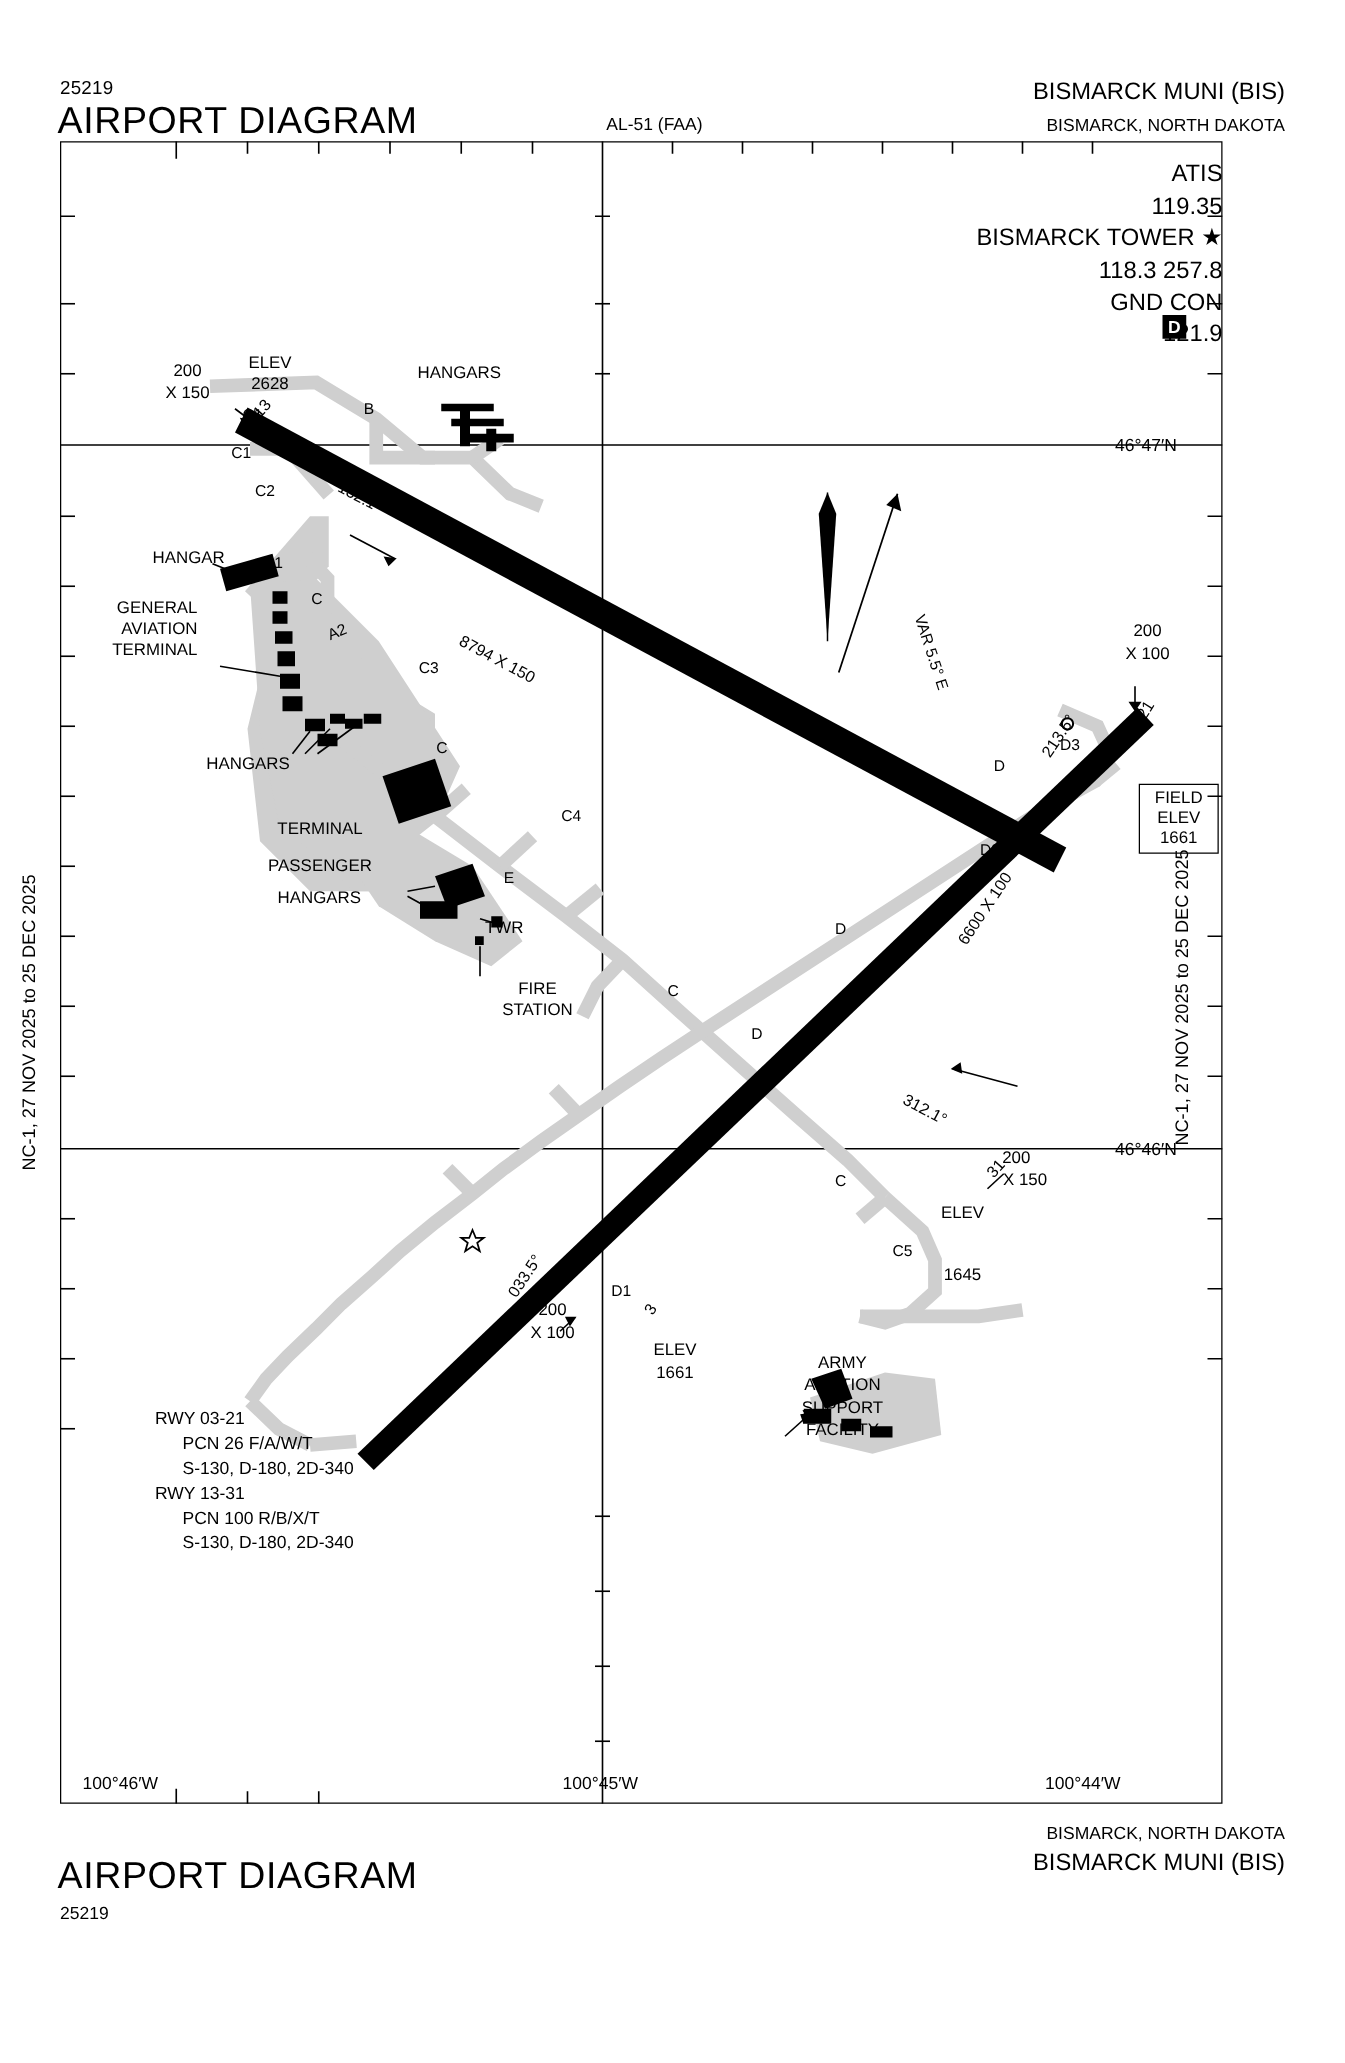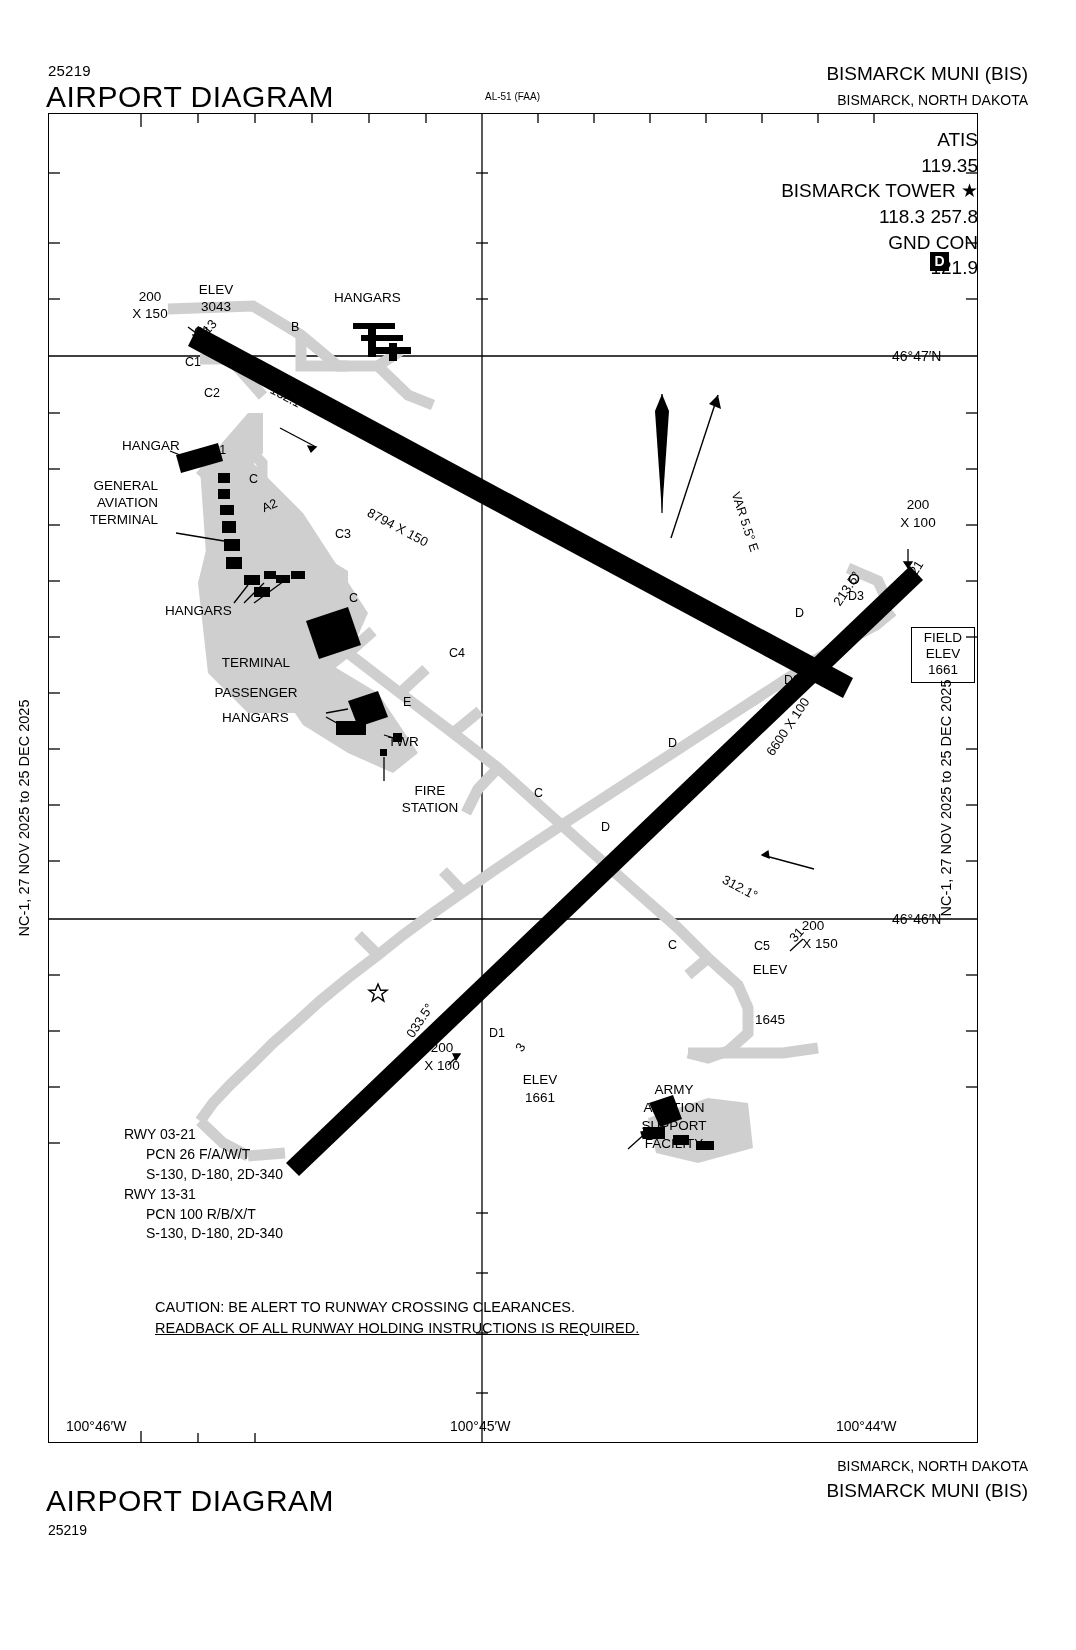--- a/index.html
+++ b/index.html
@@ -30,21 +30,21 @@
   }
   .title-top {
     position: absolute;
     left: 46px; top: 80px;
     font-size: 30px;
     letter-spacing: 0.5px;
   }
   .al-code {
     position: absolute;
     left: 485px; top: 91px;
-    font-size: 10px;
+    font-size: 14px;
   }
   .apt-name-top {
     position: absolute;
     right: 48px; top: 63px;
     font-size: 19px;
     text-align: right;
     white-space: nowrap;
   }
   .apt-city-top {
     position: absolute;
@@ -432,21 +432,21 @@
     <div>FIELD</div>
     <div>ELEV</div>
     <div>1661</div>
   </div>
 
   <div class="rot" style="left:742px; top:490px; transform: rotate(72deg);">VAR 5.5° E</div>
 
   <div class="lbl c" style="left:120px; top:289px; width:60px;">200</div>
   <div class="lbl c" style="left:120px; top:306px; width:60px;">X 150</div>
   <div class="lbl c" style="left:186px; top:282px; width:60px;">ELEV</div>
-  <div class="lbl c" style="left:186px; top:299px; width:60px;">3043</div>
+  <div class="lbl c" style="left:186px; top:299px; width:60px;">2628</div>
   <div class="rot" style="left:199px; top:327px; transform: rotate(-48deg); font-size:13px;">13</div>
 
   <div class="rot" style="left:275px; top:382px; transform: rotate(28deg); font-size:13px;">132.1°</div>
   <div class="rot" style="left:372px; top:505px; transform: rotate(28deg); font-size:13px;">8794 X 150</div>
   <div class="rot" style="left:727px; top:872px; transform: rotate(28deg); font-size:13px;">312.1°</div>
 
   <div class="lbl c" style="left:783px; top:918px; width:60px;">200</div>
   <div class="lbl c" style="left:790px; top:936px; width:60px;">X 150</div>
   <div class="rot" style="left:786px; top:935px; transform: rotate(-48deg); font-size:13px;">31</div>
   <div class="lbl c" style="left:738px; top:962px; width:64px;">ELEV</div>
@@ -477,21 +477,21 @@
   <div class="lbl small" style="left:403px; top:695px;">E</div>
   <div class="lbl small" style="left:534px; top:786px;">C</div>
   <div class="lbl small" style="left:601px; top:820px;">D</div>
   <div class="lbl small" style="left:668px; top:736px;">D</div>
   <div class="lbl small" style="left:795px; top:606px;">D</div>
   <div class="lbl small" style="left:848px; top:565px;margin-top:24px;">D3</div>
   <div class="lbl small" style="left:784px; top:673px;">D2</div>
   <div class="lbl small" style="left:509px; top:951px;">D</div>
   <div class="lbl small" style="left:489px; top:1026px;">D1</div>
   <div class="lbl small" style="left:668px; top:938px;">C</div>
-  <div class="lbl small" style="left:714px; top:939px;margin-left:40px;">C5</div>
+  <div class="lbl small" style="left:714px; top:994px;">C5</div>
 
   <div class="lbl" style="left:334px; top:290px;">HANGARS</div>
   <div class="lbl" style="left:122px; top:438px;">HANGAR</div>
   <div class="lbl r" style="left:58px; top:478px; width:100px;">GENERAL</div>
   <div class="lbl r" style="left:58px; top:495px; width:100px;">AVIATION</div>
   <div class="lbl r" style="left:58px; top:512px; width:100px;">TERMINAL</div>
   <div class="lbl" style="left:165px; top:603px;">HANGARS</div>
   <div class="lbl c" style="left:196px; top:637px; width:120px;margin-top:48px;">PASSENGER</div>
   <div class="lbl c" style="left:196px; top:655px; width:120px;">TERMINAL</div>
   <div class="lbl" style="left:222px; top:710px;">HANGARS</div>
@@ -505,24 +505,20 @@
 
   <div class="pcn">
     <div>RWY 03-21</div>
     <div class="ind">PCN 26 F/A/W/T</div>
     <div class="ind">S-130, D-180, 2D-340</div>
     <div>RWY 13-31</div>
     <div class="ind">PCN 100 R/B/X/T</div>
     <div class="ind">S-130, D-180, 2D-340</div>
   </div>
 
-  <div class="caution">
-    <div>CAUTION: BE ALERT TO RUNWAY CROSSING CLEARANCES.</div>
-    <div class="u">READBACK OF ALL RUNWAY HOLDING INSTRUCTIONS IS REQUIRED.</div>
-  </div>
 
   <div class="coord" style="left:892px; top:348px;">46°47′N</div>
   <div class="coord" style="left:892px; top:911px;">46°46′N</div>
   <div class="coord" style="left:66px; top:1418px;">100°46′W</div>
   <div class="coord" style="left:450px; top:1418px;">100°45′W</div>
   <div class="coord" style="left:836px; top:1418px;">100°44′W</div>
 
   <div class="title-bot">AIRPORT DIAGRAM</div>
   <div class="chart-id-bot">25219</div>
   <div class="apt-city-bot">BISMARCK, NORTH DAKOTA</div>

